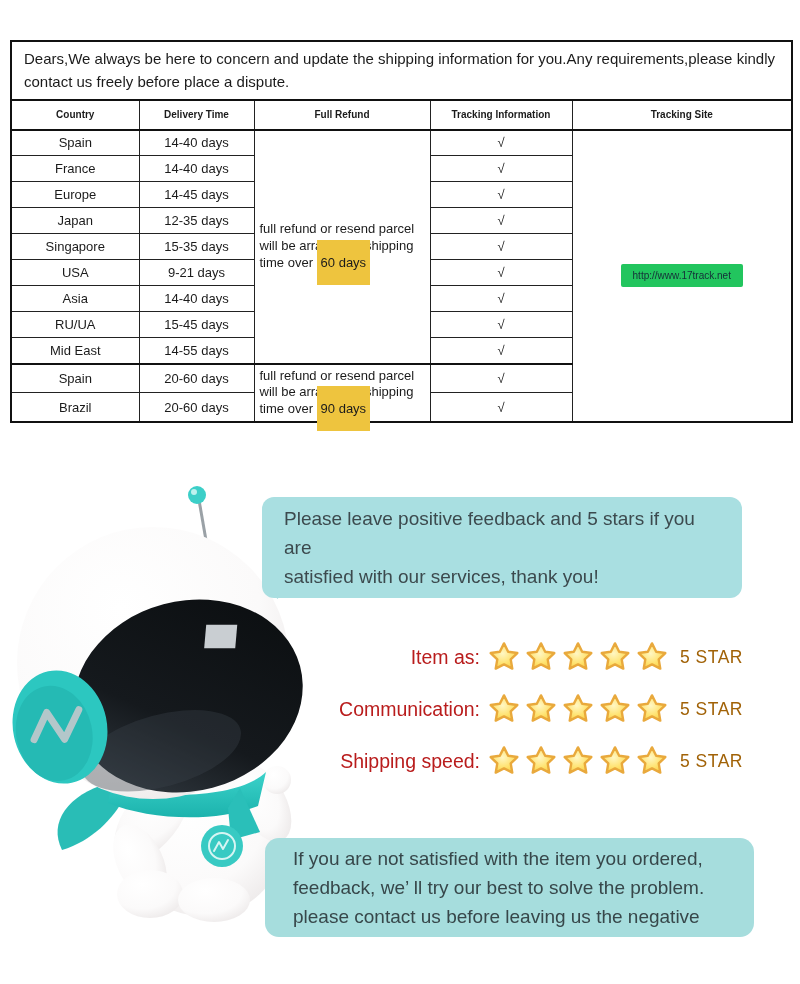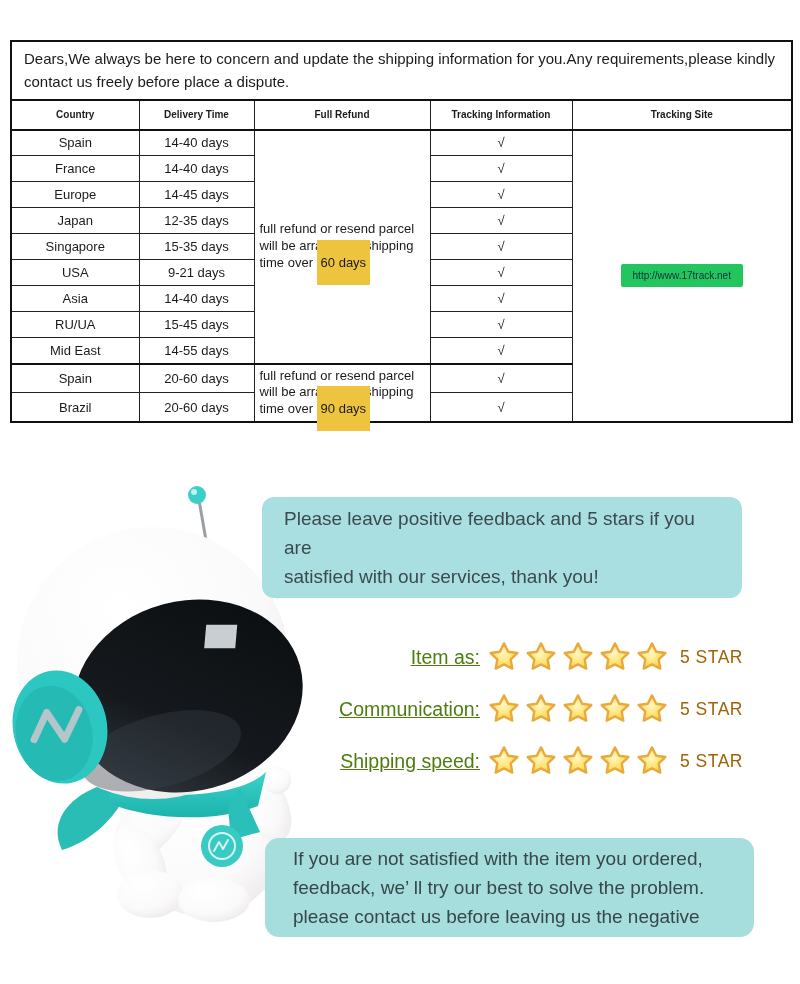--- a/index.html
+++ b/index.html
@@ -28,21 +28,21 @@
 
   
   .bubble { position:absolute; left:262px; top:497px; width:480px; background:#a9dfe1; border-radius:12px;
             padding:7px 22px; color:#3c4a4e; font-size:19px; line-height:29px; z-index:2; }
   .bubble-tail { position:absolute; left:276px; top:566px; width:48px; height:33px; background:#93d5d8;
                  clip-path:polygon(2% 100%, 0 0, 100% 0); z-index:1; }
 
   
   .ratings { position:absolute; left:330px; top:640px; z-index:2; }
   .rating-row { display:flex; align-items:center; margin-bottom:18px; height:34px; }
-  .rating-label { flex:0 0 150px; text-align:right; font-size:19.5px; color:#4d7c0f; margin-right:7px;text-decoration:underline; }
+  .rating-label { flex:0 0 150px; text-align:right; font-size:19.5px; color:#b91c1c; margin-right:7px; }
   .stars { display:flex; align-items:center; }
   .stars svg { margin-right:3px; }
   .rating-suffix { font-size:17.5px; color:#a16207; margin-left:8px; letter-spacing:0.5px; }
 
   
   .note-box { position:absolute; left:265px; top:838px; width:489px; background:#a6dddd; border-radius:14px;
               padding:6px 28px; color:#37474a; font-size:19px; line-height:29px; z-index:2; }
 </style>
 </head>
 <body>

